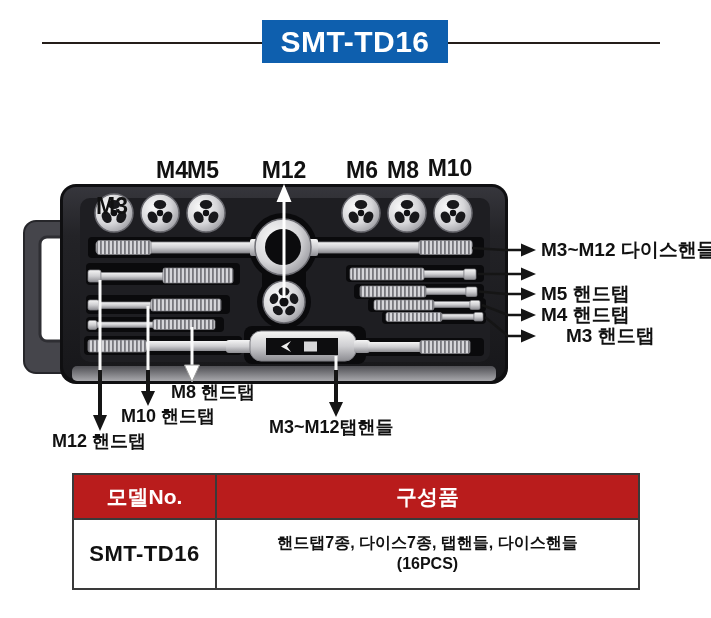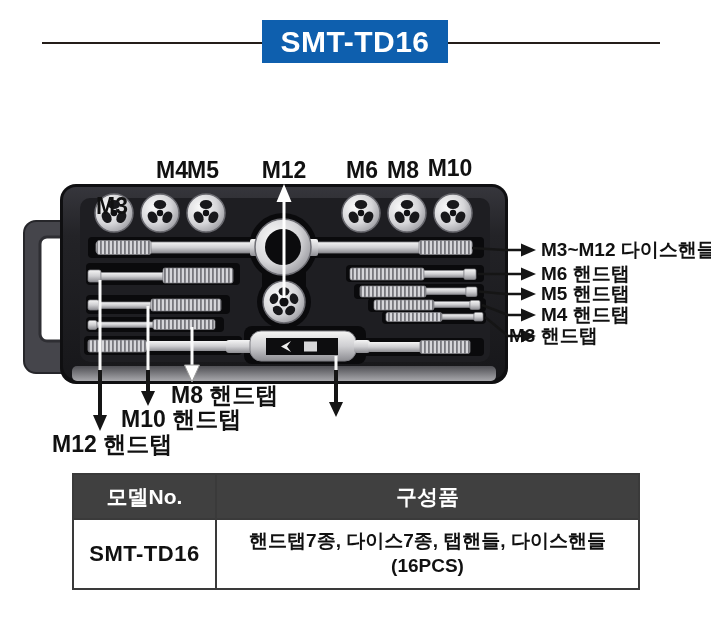--- a/index.html
+++ b/index.html
@@ -9,31 +9,31 @@
   .divider{position:absolute;left:42px;top:42px;width:618px;height:2px;background:#241d19;}
   .title-badge{position:absolute;left:262px;top:20px;width:186px;height:43px;background:#0e5fae;
         color:#fff;font-size:30px;font-weight:bold;display:flex;align-items:center;justify-content:center;
         letter-spacing:.5px;}
   
   .fig{position:absolute;left:0;top:0;width:711px;height:618px;}
   
   .lbl{position:absolute;white-space:nowrap;color:#111;}
   .lbl-top{font-size:23px;font-weight:bold;transform:translateX(-50%);}
   .lbl-right{font-size:19px;font-weight:bold;transform:translateY(-50%);}
-  .lbl-bottom{font-size:23px;font-weight:bold;}
+  .lbl-bottom{font-size:18px;font-weight:bold;}
   
   .spec-table{position:absolute;left:72px;top:473px;width:568px;height:117px;
         display:grid;grid-template-columns:143px 1fr;grid-template-rows:45px 1fr;
         border:2px solid #3a3a3a;box-sizing:border-box;}
   .spec-table .cell{display:flex;align-items:center;justify-content:center;box-sizing:border-box;text-align:center;}
   .spec-table .c1{border-right:2px solid #3a3a3a;}
-  .spec-table .th{background:#404040;color:#fff;font-size:21px;font-weight:bold;border-bottom:2px solid #3a3a3a;}
+  .spec-table .th{background:#b91c1c;color:#fff;font-size:21px;font-weight:bold;border-bottom:2px solid #3a3a3a;}
   .spec-table .td{background:#fff;}
   .model-cell{font-size:22px;font-weight:600;letter-spacing:.5px;}
-  .comp-cell{flex-direction:column;font-size:19px;font-weight:bold;line-height:1.3;}
+  .comp-cell{flex-direction:column;font-size:16px;font-weight:bold;line-height:1.3;}
 </style>
 </head>
 <body>
 
 <div class="page">
 
   <div class="divider"></div>
   <div class="title-badge">SMT-TD16</div>
 
   <svg class="fig" viewBox="0 0 711 618" width="711" height="618">
@@ -211,28 +211,28 @@
 
   <div class="lbl lbl-top" style="left:112px;top:157px;margin-top:36px;">M3</div>
   <div class="lbl lbl-top" style="left:172px;top:157px;">M4</div>
   <div class="lbl lbl-top" style="left:203px;top:157px;">M5</div>
   <div class="lbl lbl-top" style="left:284px;top:157px;">M12</div>
   <div class="lbl lbl-top" style="left:362px;top:157px;">M6</div>
   <div class="lbl lbl-top" style="left:403px;top:157px;">M8</div>
   <div class="lbl lbl-top" style="left:450px;top:155px;">M10</div>
 
   <div class="lbl lbl-right" style="left:541px;top:250px;">M3~M12 다이스핸들</div>
-  <div class="lbl lbl-right" style="left:541px;top:274px;">M6 핸드탭</div>
   <div class="lbl lbl-right" style="left:541px;top:294px;">M5 핸드탭</div>
   <div class="lbl lbl-right" style="left:541px;top:315px;">M4 핸드탭</div>
-  <div class="lbl lbl-right" style="left:509px;top:336px;text-align:right;">M3 핸드탭</div>
+  <div class="lbl lbl-right" style="left:566px;top:336px;text-align:right;">M3 핸드탭</div>
 
   <div class="lbl lbl-bottom" style="left:171px;top:380px;">M8 핸드탭</div>
   <div class="lbl lbl-bottom" style="left:121px;top:404px;">M10 핸드탭</div>
   <div class="lbl lbl-bottom" style="left:52px;top:429px;">M12 핸드탭</div>
+  <div class="lbl lbl-bottom" style="left:269px;top:415px;">M3~M12탭핸들</div>
 
   <div class="spec-table">
     <div class="cell th c1">모델No.</div>
     <div class="cell th">구성품</div>
     <div class="cell td c1 model-cell">SMT-TD16</div>
     <div class="cell td comp-cell">
       <div>핸드탭7종, 다이스7종, 탭핸들, 다이스핸들</div>
       <div>(16PCS)</div>
     </div>
   </div>

